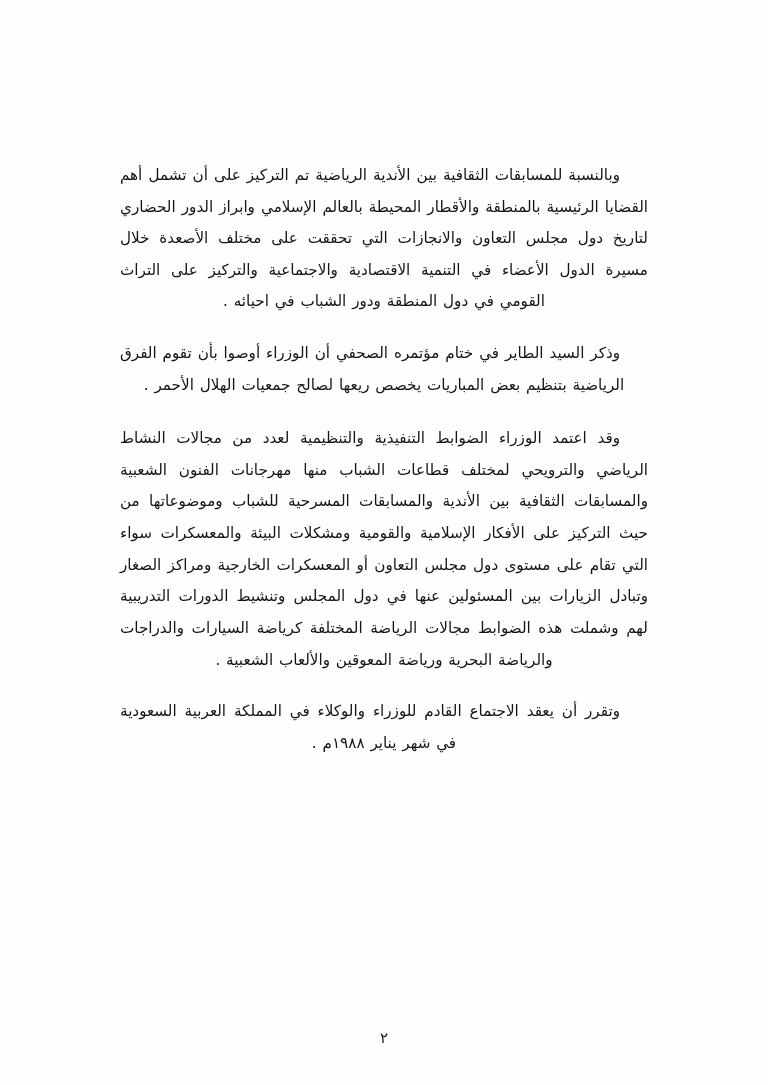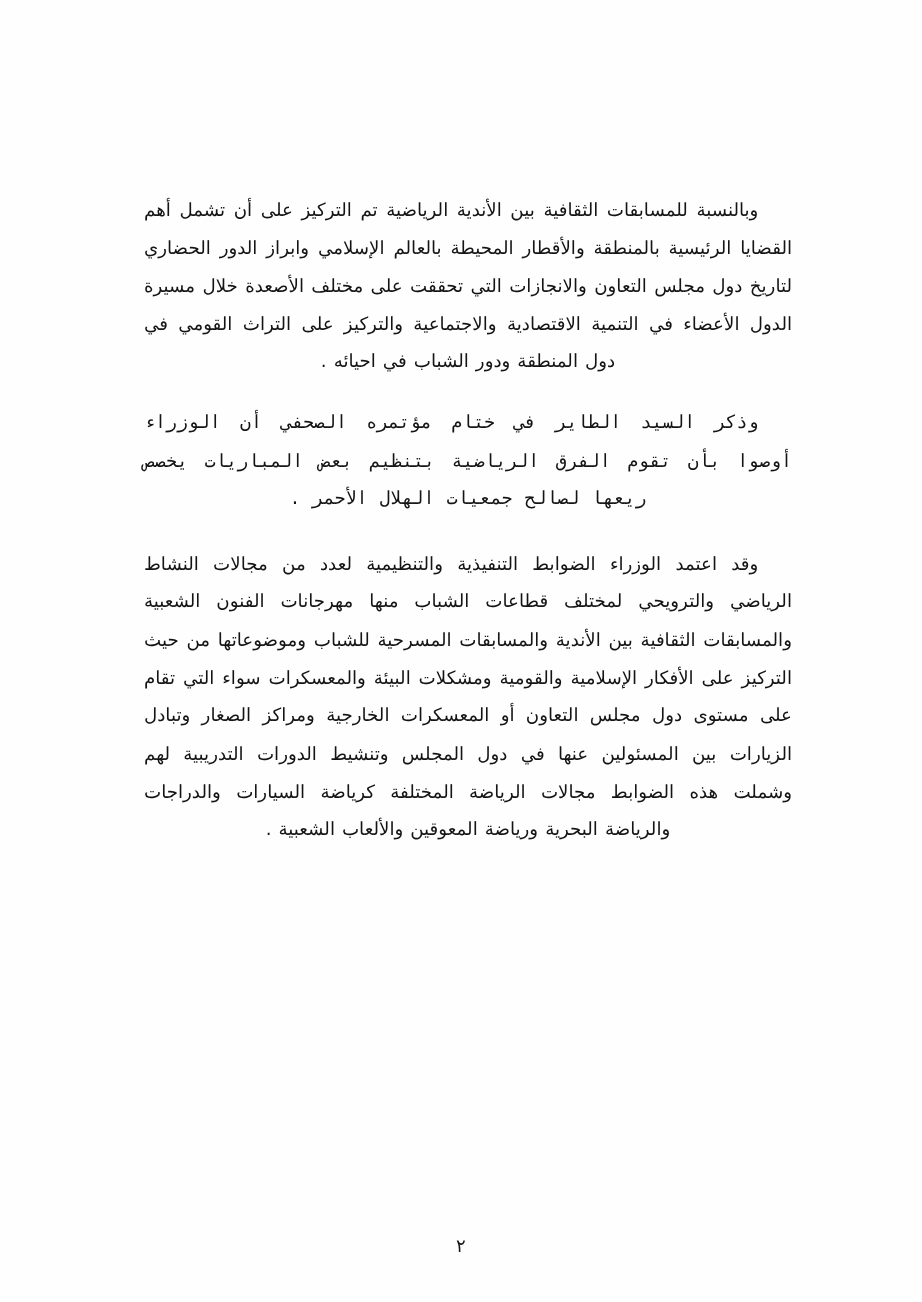--- a/index.html
+++ b/index.html
@@ -16,35 +16,35 @@
     overflow: hidden;
   }
   .page {
     position: absolute;
     inset: 0;
     background: #fefefe;
   }
   .content {
     position: absolute;
     top: 160px;
-    right: 108px;
+    right: 120px;
     left: 120px;
     direction: rtl;
     text-align: justify;
   }
   .para {
     font-size: 15.2px;
     line-height: 2.08;
     text-align: justify;
     text-align-last: center;
     margin: 0 0 0 0;
     letter-spacing: 0px;
     word-spacing: 1px;
   }
-  .para.gap-small { margin-top: 20px; font-family: Liberation Mono, monospace; }
+  .para.gap-small { margin-top: 20px; }
   .para.gap-large { margin-top: 22px; }
   .para .indent {
     display: inline-block;
     width: 28px;
   }
   .footer {
     position: absolute;
     bottom: 38px;
     left: 0;
     right: 0;
@@ -59,17 +59,18 @@
 
 <div class="page">
   <div class="content">
 
     <p class="para"><span class="indent"></span><span>وبالنسبة للمسابقات الثقافية بين الأندية الرياضية تم التركيز على أن تشمل أهم القضايا الرئيسية بالمنطقة والأقطار المحيطة بالعالم الإسلامي وابراز الدور الحضاري لتاريخ دول مجلس التعاون والانجازات التي تحققت على مختلف الأصعدة خلال مسيرة الدول الأعضاء في التنمية الاقتصادية والاجتماعية والتركيز على التراث القومي في دول المنطقة ودور الشباب في احيائه .</span></p>
 
     <p class="para gap-small"><span class="indent"></span><span>وذكر السيد الطاير في ختام مؤتمره الصحفي أن الوزراء أوصوا بأن تقوم الفرق الرياضية بتنظيم بعض المباريات يخصص ريعها لصالح جمعيات الهلال الأحمر .</span></p>
 
     <p class="para gap-large"><span class="indent"></span><span>وقد اعتمد الوزراء الضوابط التنفيذية والتنظيمية لعدد من مجالات النشاط الرياضي والترويحي لمختلف قطاعات الشباب منها مهرجانات الفنون الشعبية والمسابقات الثقافية بين الأندية والمسابقات المسرحية للشباب وموضوعاتها من حيث التركيز على الأفكار الإسلامية والقومية ومشكلات البيئة والمعسكرات سواء التي تقام على مستوى دول مجلس التعاون أو المعسكرات الخارجية ومراكز الصغار وتبادل الزيارات بين المسئولين عنها في دول المجلس وتنشيط الدورات التدريبية لهم وشملت هذه الضوابط مجالات الرياضة المختلفة كرياضة السيارات والدراجات والرياضة البحرية ورياضة المعوقين والألعاب الشعبية .</span></p>
 
+    <p class="para gap-small"><span class="indent"></span><span>وتقرر أن يعقد الاجتماع القادم للوزراء والوكلاء في المملكة العربية السعودية في شهر يناير ١٩٨٨م .</span></p>
 
   </div>
 
   <div class="footer">٢</div>
 </div>
 
 </body></html>

